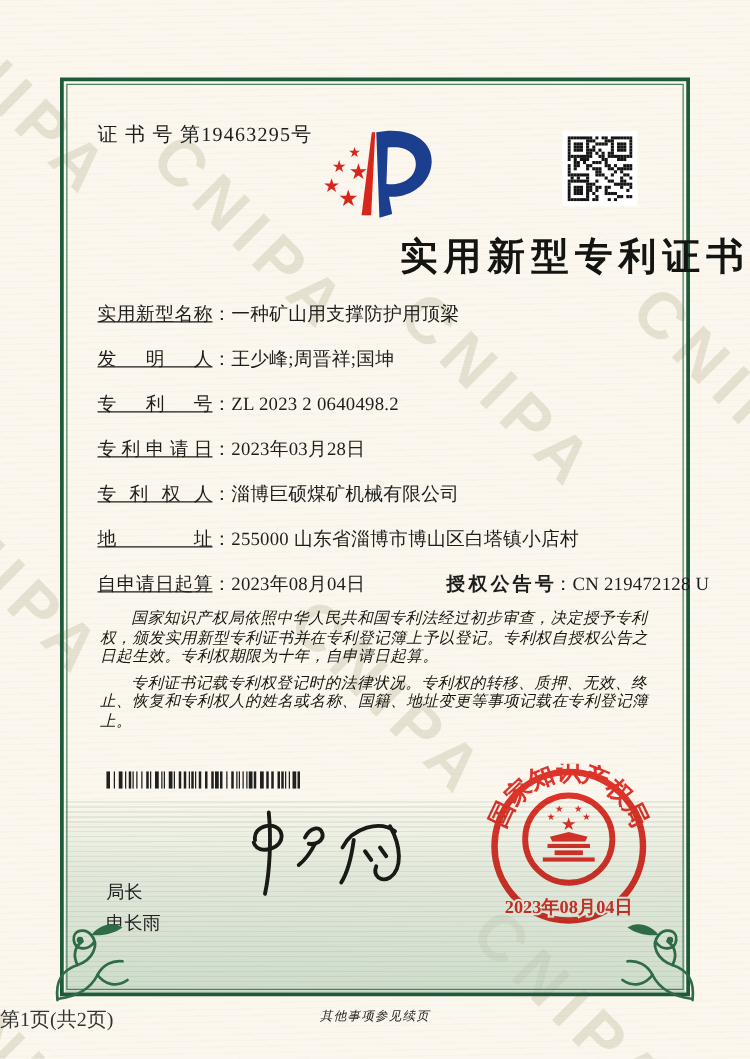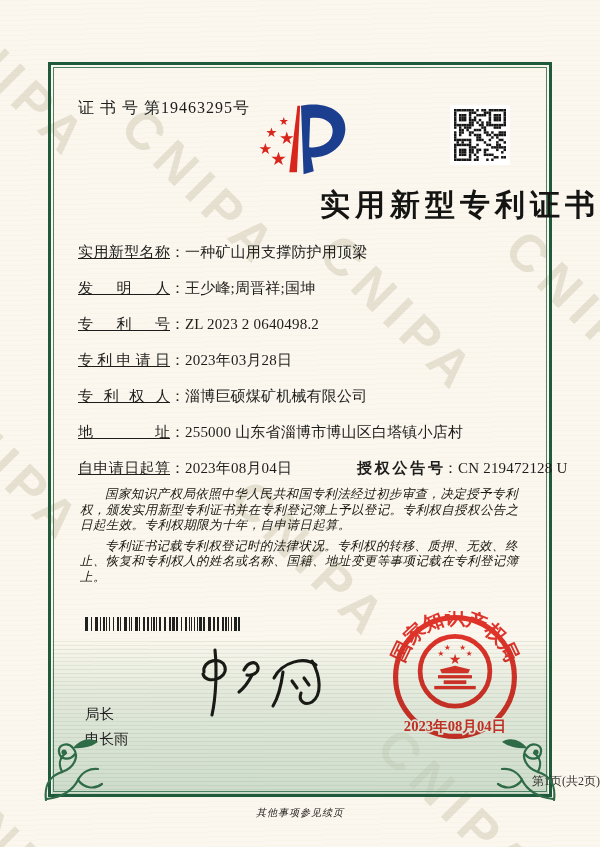--- a/index.html
+++ b/index.html
@@ -58,21 +58,21 @@
     font-size:12.5px;line-height:15.5px;font-style:italic;color:#17170f;}
   .paras p{margin:0 0 5px 0;text-indent:2em;letter-spacing:0.4px;}
   
   .barcode{position:absolute;left:85px;top:617px;}
   .sig-block{position:absolute;left:85px;top:666px;
     font-family:"Liberation Sans","DejaVu Sans",sans-serif;font-size:14.5px;line-height:25px;color:#222;margin-top:36px;}
   .sig-hand{position:absolute;left:182px;top:645px;}
   
   .seal{position:absolute;left:389px;top:611px;width:132px;height:132px;opacity:0.93;mix-blend-mode:multiply;}
   
-  .page-note{position:absolute;left:0;top:773px;width:100%;text-align:right;font-size:12px;color:#33332e;}
+  .page-note{position:absolute;left:0;top:806px;width:100%;text-align:left;font-size:16px;color:#33332e;}
   .cont-note{position:absolute;left:0;top:806px;width:100%;text-align:center;font-size:10px;font-style:italic;color:#1d1d18;letter-spacing:1px;}
   
   .orn{position:absolute;width:78px;height:78px;}
   .orn-l{left:40px;top:726px;}
   .orn-r{right:40px;top:726px;transform:scaleX(-1);}
 </style>
 </head>
 <body>
 
 <div class="page">

